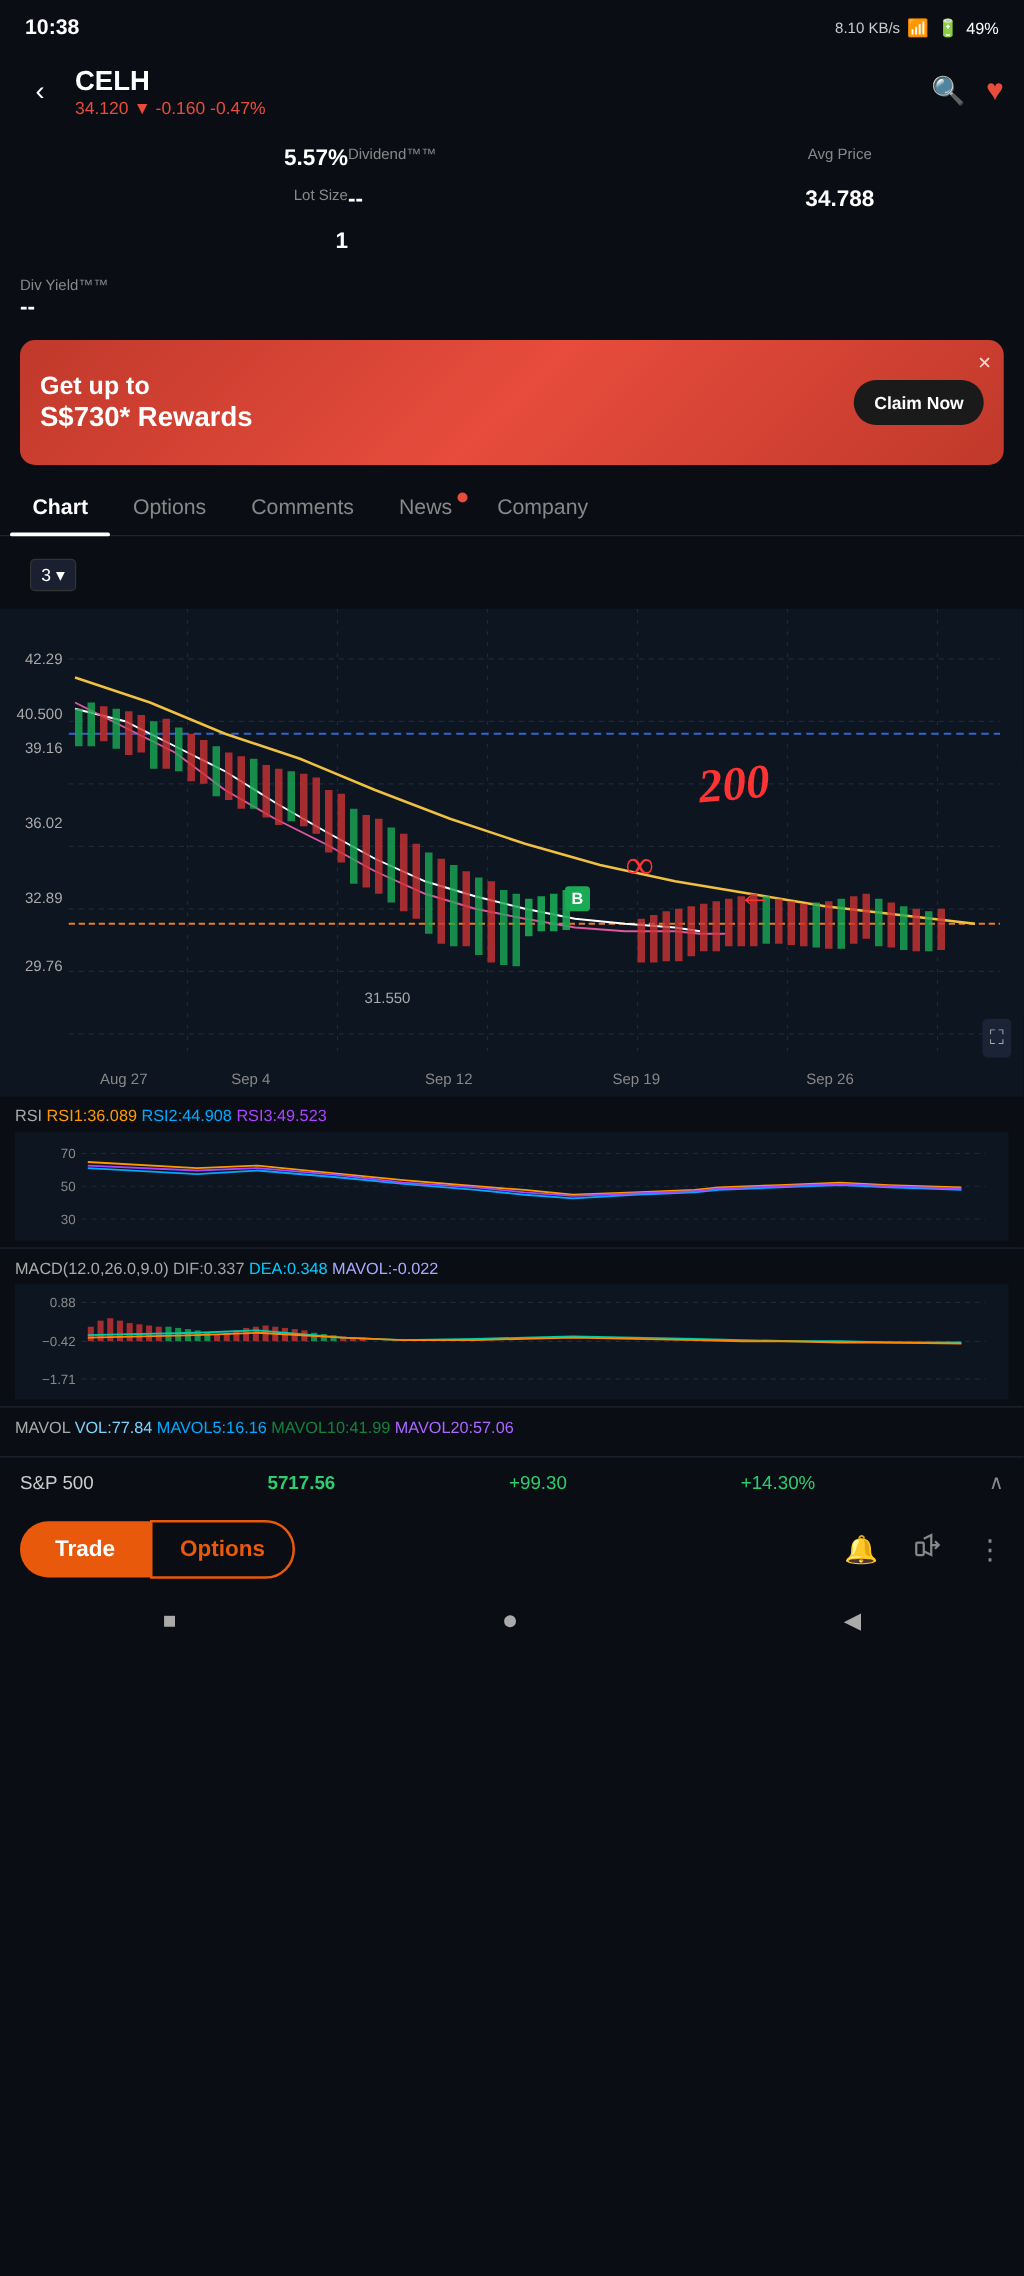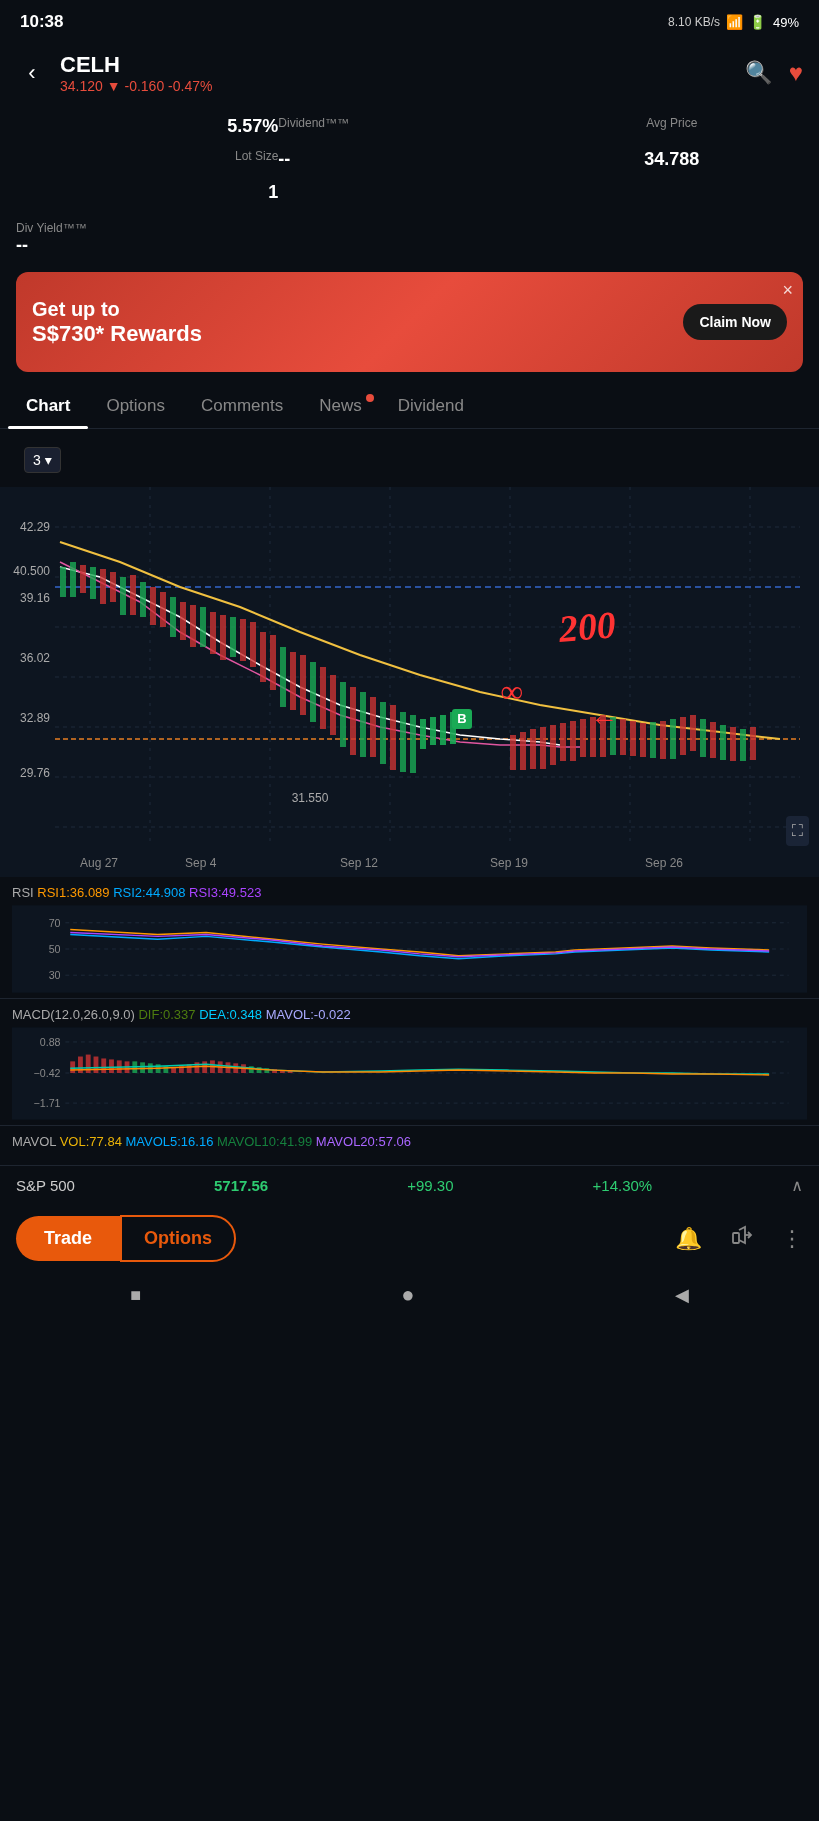--- a/index.html
+++ b/index.html
@@ -225,24 +225,24 @@
       border-bottom: 1px solid #1e2530;
     }
     .indicator-label {
       font-size: 13px;
       color: #aaa;
       margin-bottom: 4px;
     }
     .indicator-label span.rsi1 { color: #ff9900; }
     .indicator-label span.rsi2 { color: #00aaff; }
     .indicator-label span.rsi3 { color: #aa44ff; }
-    .indicator-label span.dif { color: #4d7c0f; }
+    .indicator-label span.dif { color: #a3a3a3; }
     .indicator-label span.dea { color: #00ccff; }
     .indicator-label span.macd-neg { color: #aaaaff; }
-    .indicator-label span.vol { color: #eab308; }
+    .indicator-label span.vol { color: #7dd3fc; }
     .indicator-label span.mavol5 { color: #00aaff; }
     .indicator-label span.mavol10 { color: #15803d; text-align: right; }
     .indicator-label span.mavol20 { color: #aa66ff; }
 
     
     .bottom-ticker-bar {
       display: flex;
       align-items: center;
       justify-content: space-between;
       background: #0a0e14;
@@ -416,21 +416,21 @@
     <span>Options</span>
   </div>
   <div class="tab-item">
     <span>Comments</span>
   </div>
   <div class="tab-item" style="position:relative;">
     <span>News</span>
     <span class="tab-news-dot"></span>
   </div>
   <div class="tab-item">
-    <span>Dividend</span>
+    <span>Company</span>
   </div>
 </div>
 
 <div class="chart-section">
 
   <div style="padding: 6px 12px;">
     <button class="chart-period-btn">
       <span>3</span>
       <span>▾</span>
     </button>

